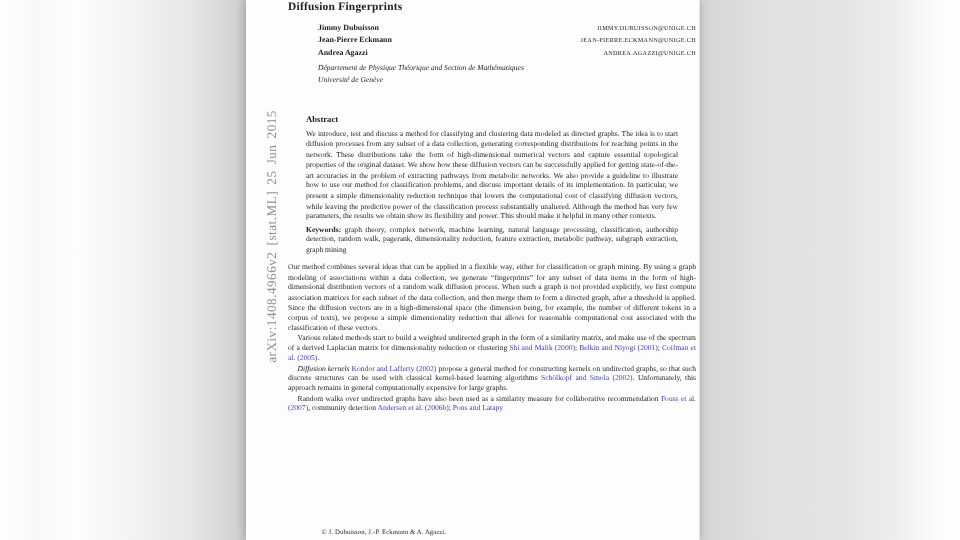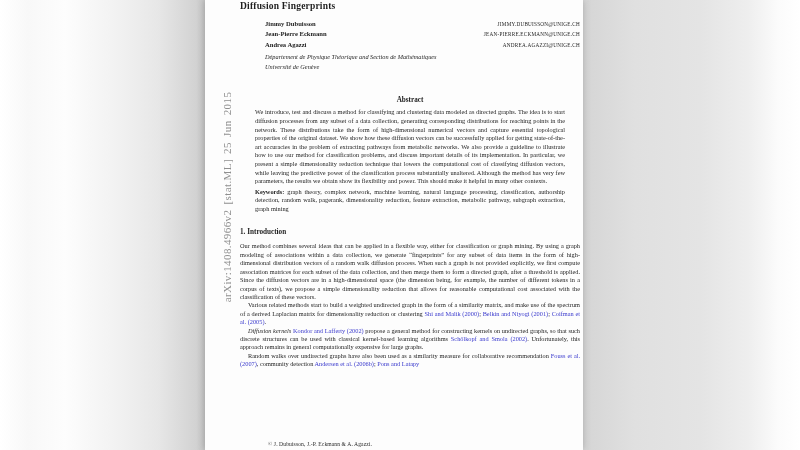--- a/index.html
+++ b/index.html
@@ -47,21 +47,21 @@
   .author-row{
     display:flex;justify-content:space-between;align-items:baseline;
     height:10.4px;
   }
   .author-name{font-size:6.6px;font-weight:bold;}
   .author-email{font-size:5.2px;letter-spacing:.25px;}
   .affiliation{margin-left:25px;margin-top:1px;}
   .affiliation div{font-style:italic;font-size:6.3px;line-height:9.6px;}
   .abstract-heading{
     margin-top:25px;
-    text-align:center;font-weight:bold;font-size:7.2px;
+    font-weight:bold;font-size:7.2px;
   }
   .abstract{margin:0 15px;}
   .abstract-text{
     margin-top:4px;
     font-size:6.3px;line-height:8.6px;text-align:justify;
   }
   .keywords{
     margin-top:2px;
     font-size:6.3px;line-height:8.6px;text-align:justify;
   }
@@ -114,21 +114,20 @@
       <div>Département de Physique Théorique and Section de Mathématiques</div>
       <div>Université de Genève</div>
     </div>
 
     <div class="abstract">
       <div class="abstract-heading">Abstract</div>
       <p class="abstract-text">We introduce, test and discuss a method for classifying and clustering data modeled as directed graphs. The idea is to start diffusion processes from any subset of a data collection, generating corresponding distributions for reaching points in the network. These distributions take the form of high-dimensional numerical vectors and capture essential topological properties of the original dataset. We show how these diffusion vectors can be successfully applied for getting state-of-the-art accuracies in the problem of extracting pathways from metabolic networks. We also provide a guideline to illustrate how to use our method for classification problems, and discuss important details of its implementation. In particular, we present a simple dimensionality reduction technique that lowers the computational cost of classifying diffusion vectors, while leaving the predictive power of the classification process substantially unaltered. Although the method has very few parameters, the results we obtain show its flexibility and power. This should make it helpful in many other contexts.</p>
       <p class="keywords"><b>Keywords:</b><span> graph theory, complex network, machine learning, natural language processing, classification, authorship detection, random walk, pagerank, dimensionality reduction, feature extraction, metabolic pathway, subgraph extraction, graph mining</span></p>
     </div>
 
-    <h2 class="section-heading">1. Introduction</h2>
 
     <p class="body-par first"><span>Our method combines several ideas that can be applied in a flexible way, either for classification or graph mining. By using a graph modeling of associations within a data collection, we generate “fingerprints” for any subset of data items in the form of high-dimensional distribution vectors of a random walk diffusion process. When such a graph is not provided explicitly, we first compute association matrices for each subset of the data collection, and then merge them to form a directed graph, after a threshold is applied. Since the diffusion vectors are in a high-dimensional space (the dimension being, for example, the number of different tokens in a corpus of texts), we propose a simple dimensionality reduction that allows for reasonable computational cost associated with the classification of these vectors.</span></p>
     <p class="body-par indent"><span>Various related methods start to build a weighted undirected graph in the form of a similarity matrix, and make use of the spectrum of a derived Laplacian matrix for dimensionality reduction or clustering </span><span class="cite">Shi and Malik (2000)</span><span>; </span><span class="cite">Belkin and Niyogi (2001)</span><span>; </span><span class="cite">Coifman et al. (2005)</span><span>.</span></p>
     <p class="body-par indent"><span class="em">Diffusion kernels</span><span> </span><span class="cite">Kondor and Lafferty (2002)</span><span> propose a general method for constructing kernels on undirected graphs, so that such discrete structures can be used with classical kernel-based learning algorithms </span><span class="cite">Schölkopf and Smola (2002)</span><span>. Unfortunately, this approach remains in general computationally expensive for large graphs.</span></p>
     <p class="body-par indent"><span>Random walks over undirected graphs have also been used as a similarity measure for collaborative recommendation </span><span class="cite">Fouss et al. (2007)</span><span>, community detection </span><span class="cite">Andersen et al. (2006b)</span><span>; </span><span class="cite">Pons and Latapy</span></p>
 
   </div>
 
   <div class="footer">© J. Dubuisson, J.-P. Eckmann &amp; A. Agazzi.</div>
 </div>

